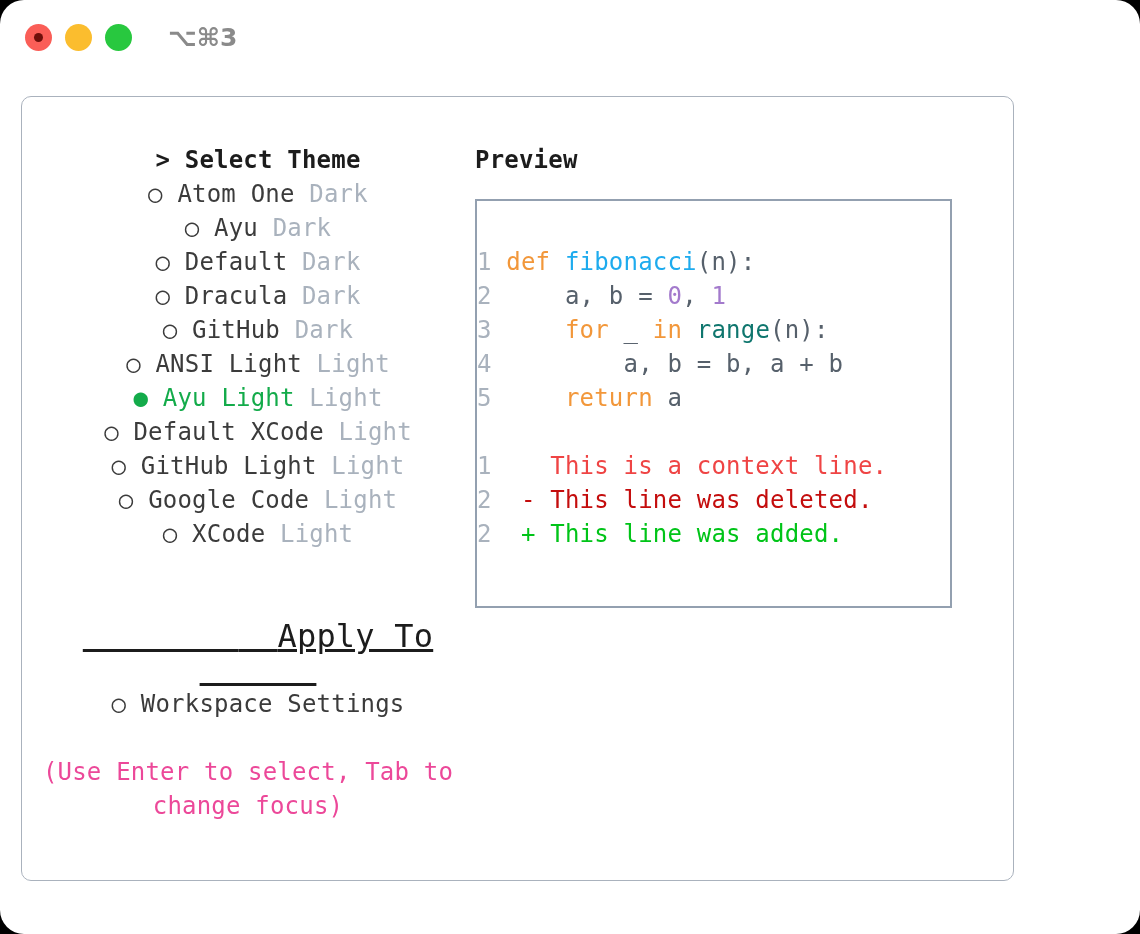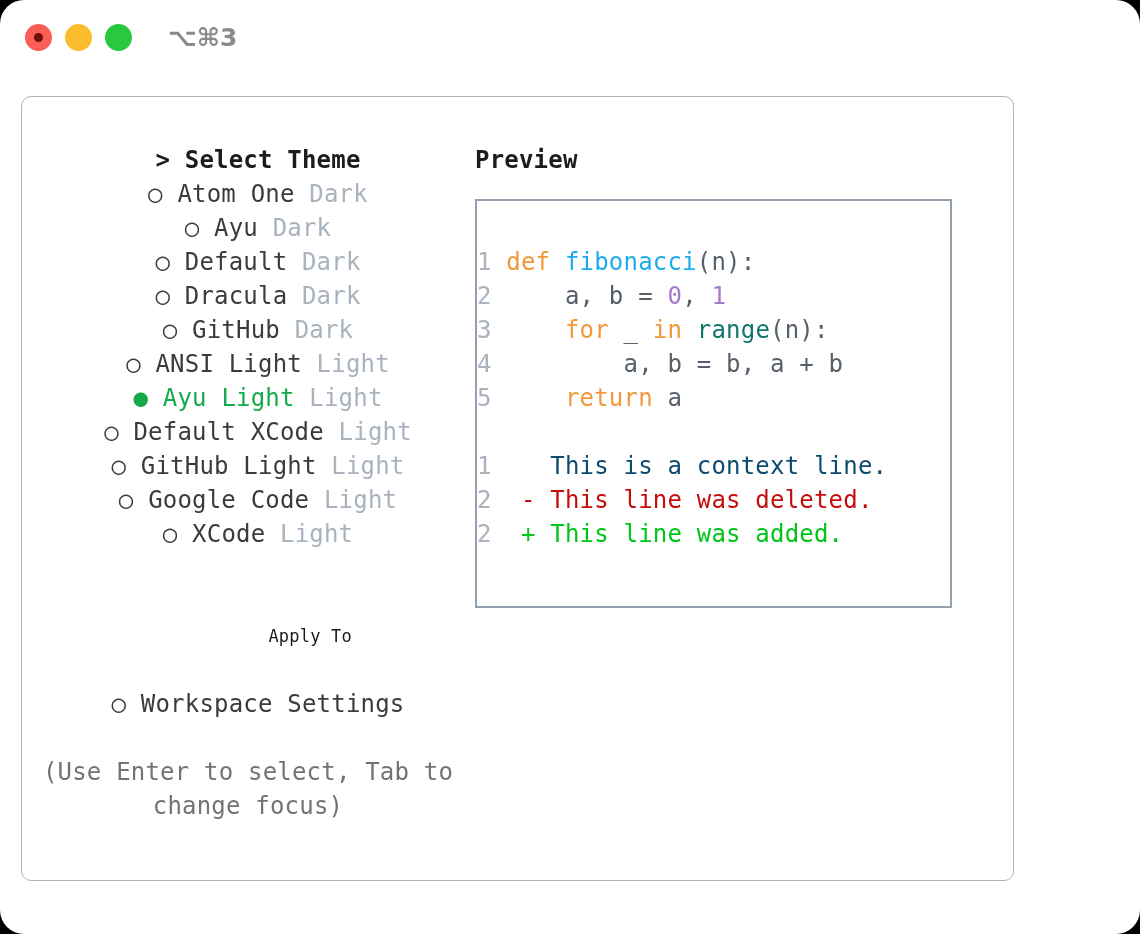--- a/index.html
+++ b/index.html
@@ -70,42 +70,43 @@
   }
   .section-head {
     font-size: 24px;
     font-weight: bold;
     color: #1c1c1c;
     line-height: 34px;
     white-space: pre;
     letter-spacing: 0.2px;
   }
   .section-head-plain {
-    font-size: 17px;
+    font-size: 32px;
     font-weight: normal;
     color: #1c1c1c;
     line-height: 34px;
     white-space: pre;
     letter-spacing: 0.2px;
+    text-decoration: underline;
   }
   .opt {
     font-size: 24px;
     line-height: 34px;
     color: #3b3b3b;
     white-space: pre;
     letter-spacing: 0.2px;
   }
   .marker { color: #3b3b3b; }
   .opt.selected, .opt.selected .marker, .opt.selected .opt-label { color: #13ab4a; }
   .opt-kind { color: #a9b2bd; }
   .spacer-34 { height: 34px; }
   .hint {
     font-size: 24px;
     line-height: 34px;
-    color: #737373;
+    color: #ec4899;
     letter-spacing: 0.2px;
     width: 420px;
   }
   
   .right-col {
     position: absolute;
     left: 453px; top: 46px;
     width: 490px;
   }
   .preview-title {
@@ -129,21 +130,21 @@
     letter-spacing: 0.2px;
     color: #56606b;
   }
   .ln { color: #a9b2bd; }
   .kw { color: #f2973a; }
   .fn { color: #1eabee; }
   .num { color: #a37acc; }
   .builtin { color: #0f766e; }
   .punc { color: #56606b; }
   .blank-line { height: 34px; }
-  .d-ctx { color: #0c4a6e; }
+  .d-ctx { color: #ef4444; }
   .d-del { color: #c40d0d; }
   .d-add { color: #00c418; }
 </style>
 </head>
 <body>
 
 <div class="window">
 
   <div class="titlebar">
     <div class="traffic">

